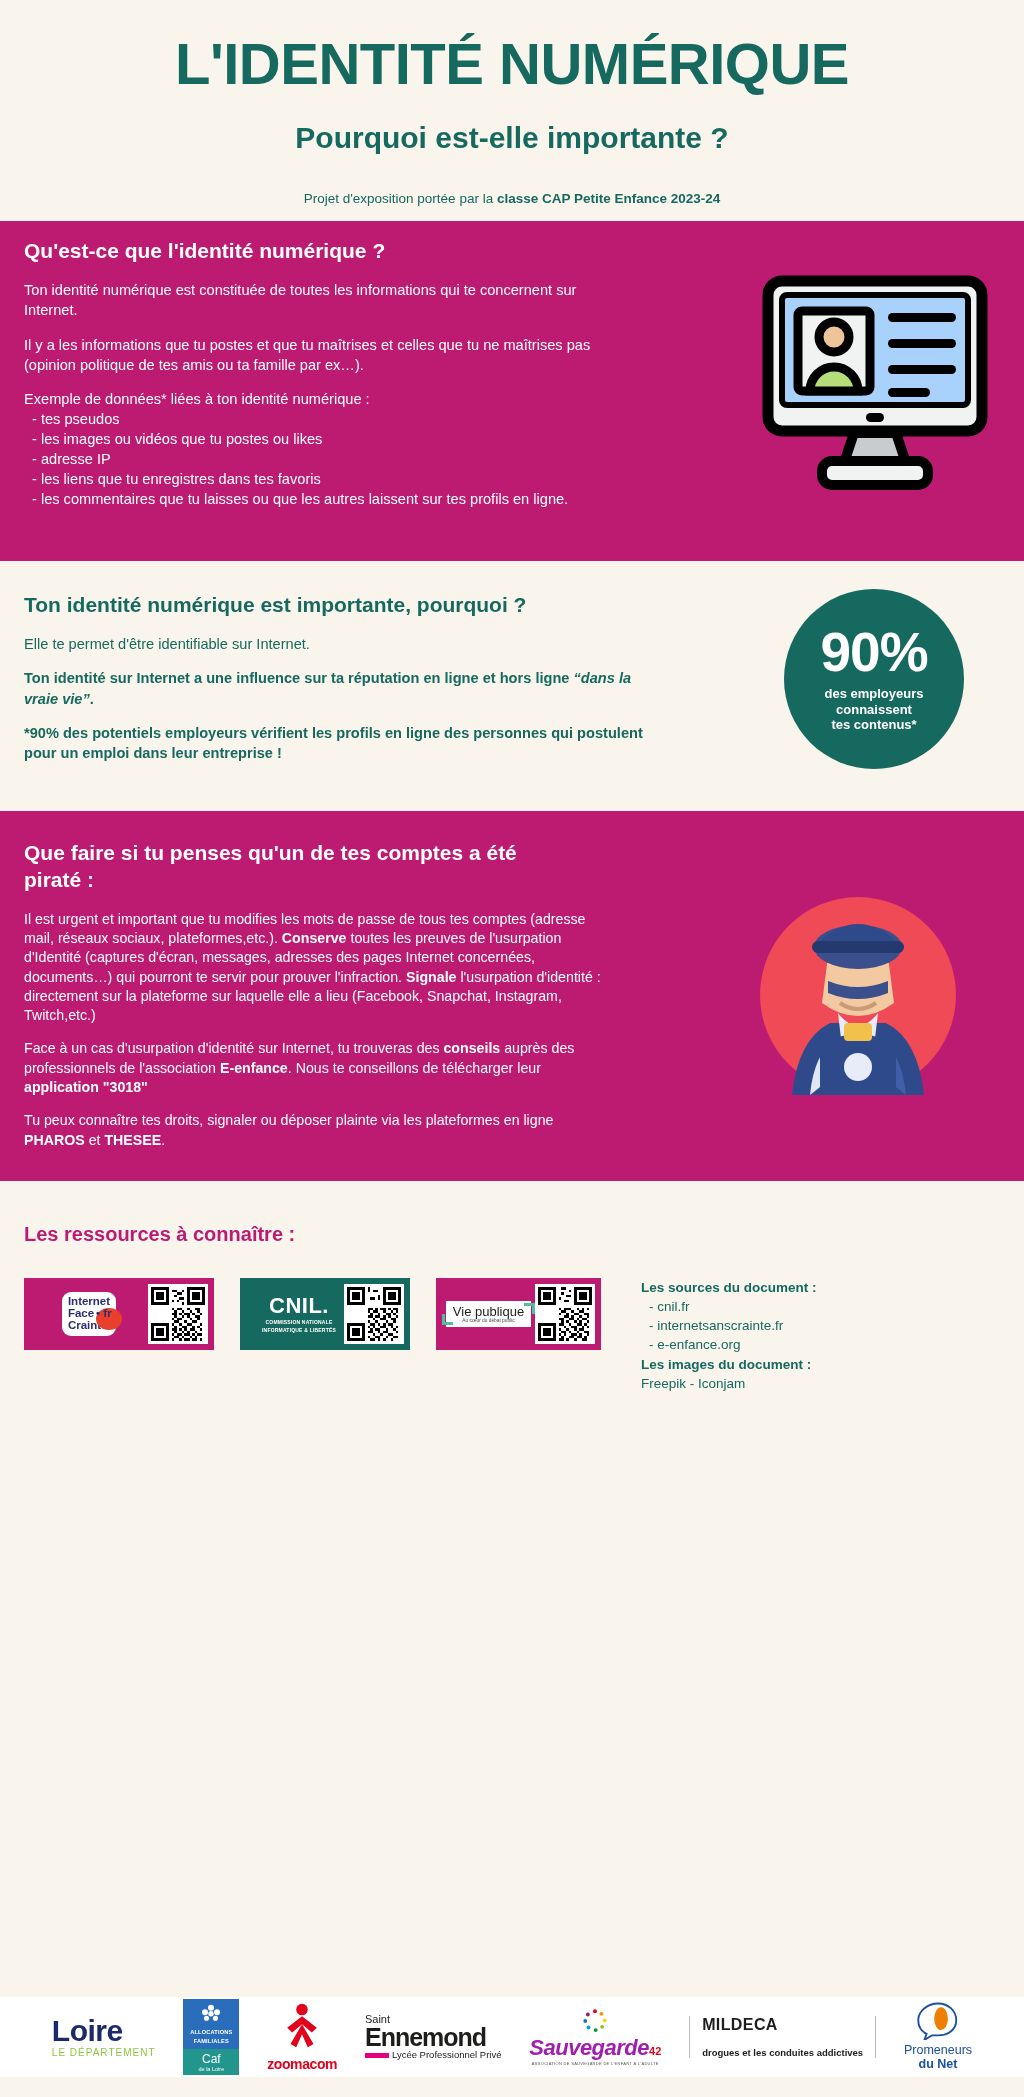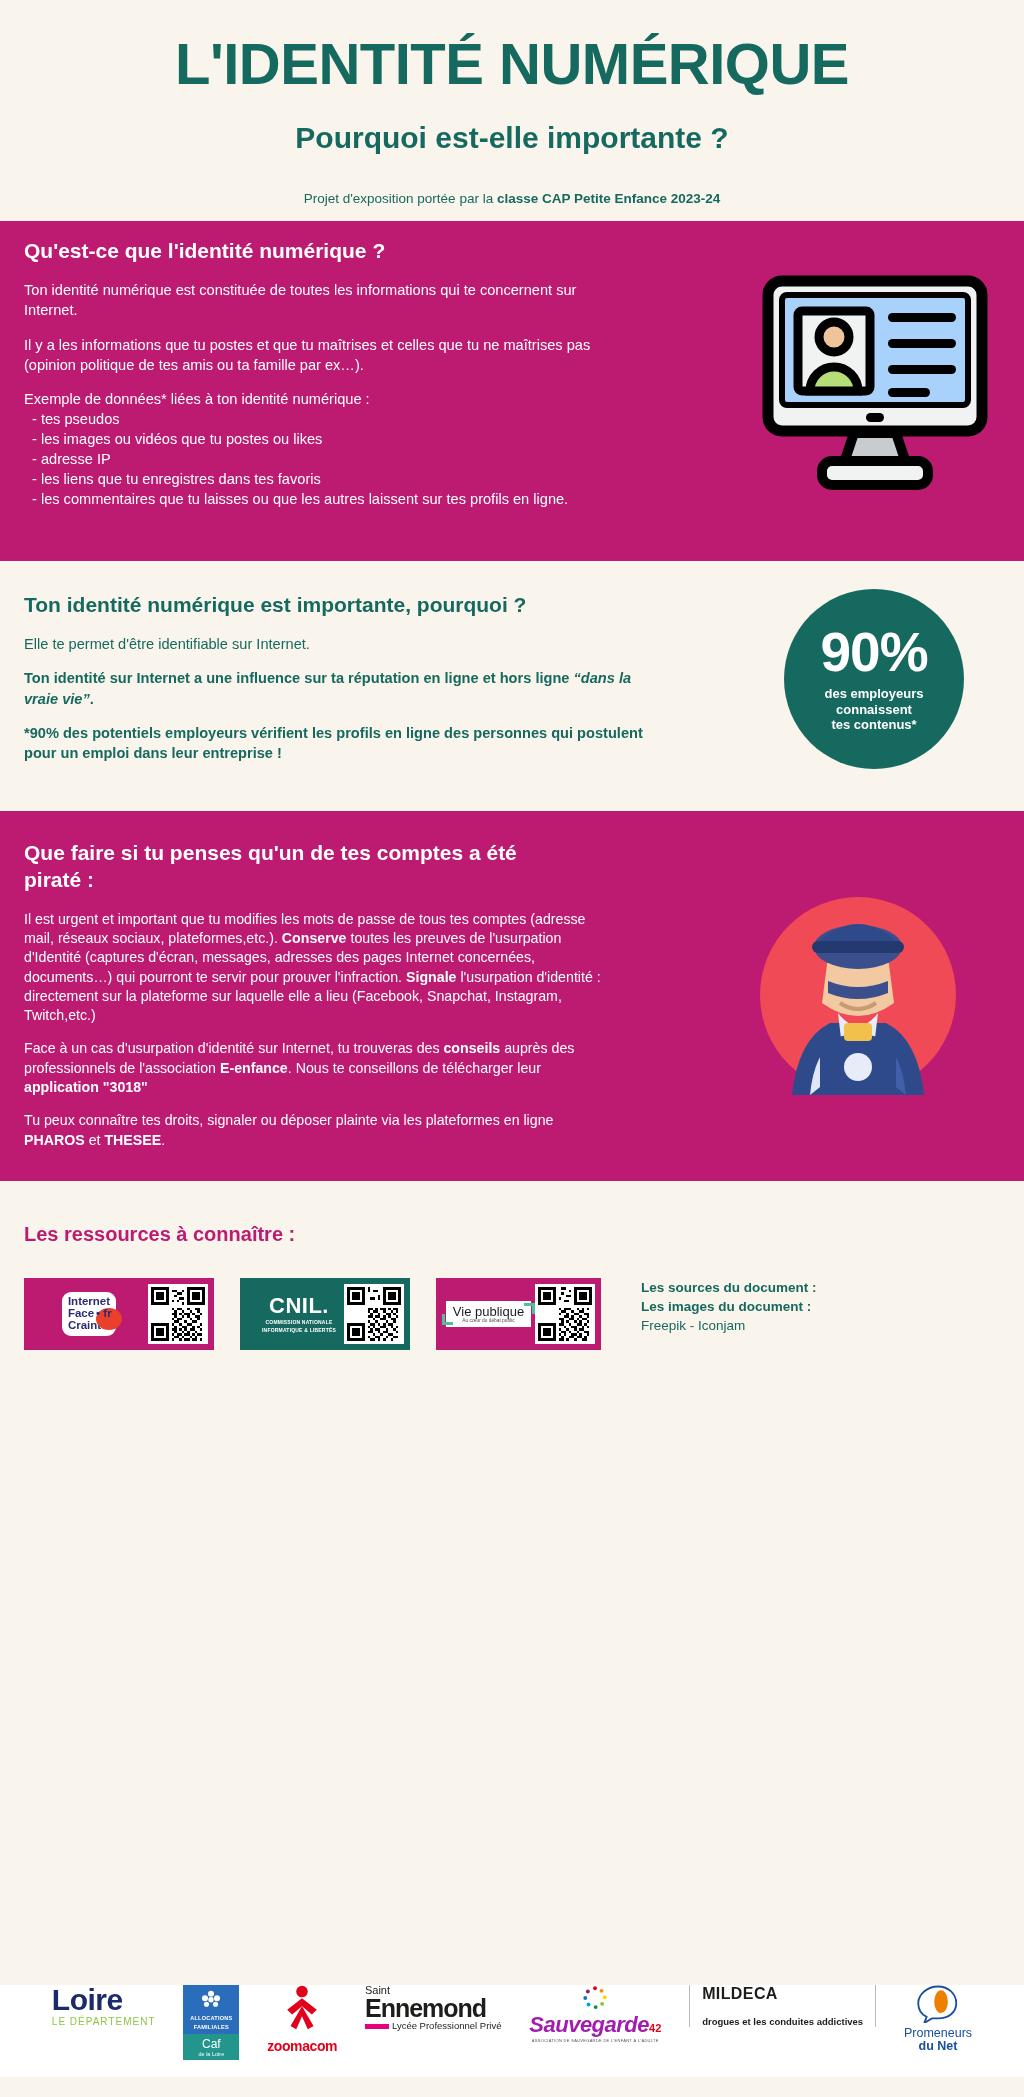--- a/index.html
+++ b/index.html
@@ -226,24 +226,24 @@
   .sources ul{margin:0;padding:0 0 0 8px;list-style:none;font-weight:normal;}
   .sources .blk2{}
   .sources .blk2 .plainline{font-weight:normal;}
 
   
   .footer{
     position:absolute;
     left:0;
     bottom:20px;
     width:1024px;
-    height:92px;
+    height:80px;
     background:#ffffff;
     display:flex;
-    align-items:flex-start;
+    align-items:center;
     justify-content:space-evenly;
     padding:0 24px;
     box-sizing:border-box;
   }
   .logo{display:flex;align-items:center;justify-content:center;}
 
   .loire{text-align:left;line-height:1;}
   .loire .l1{font-size:30px;font-weight:bold;color:#1b2a6b;letter-spacing:-0.5px;}
   .loire .l2{font-size:10px;color:#8cc63f;letter-spacing:1px;margin-top:2px;}
 
@@ -645,20 +645,25 @@
                   <rect x="11" y="20" width="1" height="1"></rect>
                 <rect x="14" y="20" width="1" height="1"></rect>
                   <rect x="17" y="20" width="2" height="1"></rect>
               </g>
             </svg>
           </div>
         </div>
 
         <div class="sources">
           <div>Les sources du document :</div>
+          <ul>
+            <li>- cnil.fr</li>
+            <li>- internetsanscrainte.fr</li>
+            <li>- e-enfance.org</li>
+          </ul>
           <div class="blk2">
             <div>Les images du document :</div>
             <div class="plainline">Freepik - Iconjam</div>
           </div>
         </div>
 
       </div>
     </div>
   </section>
 

